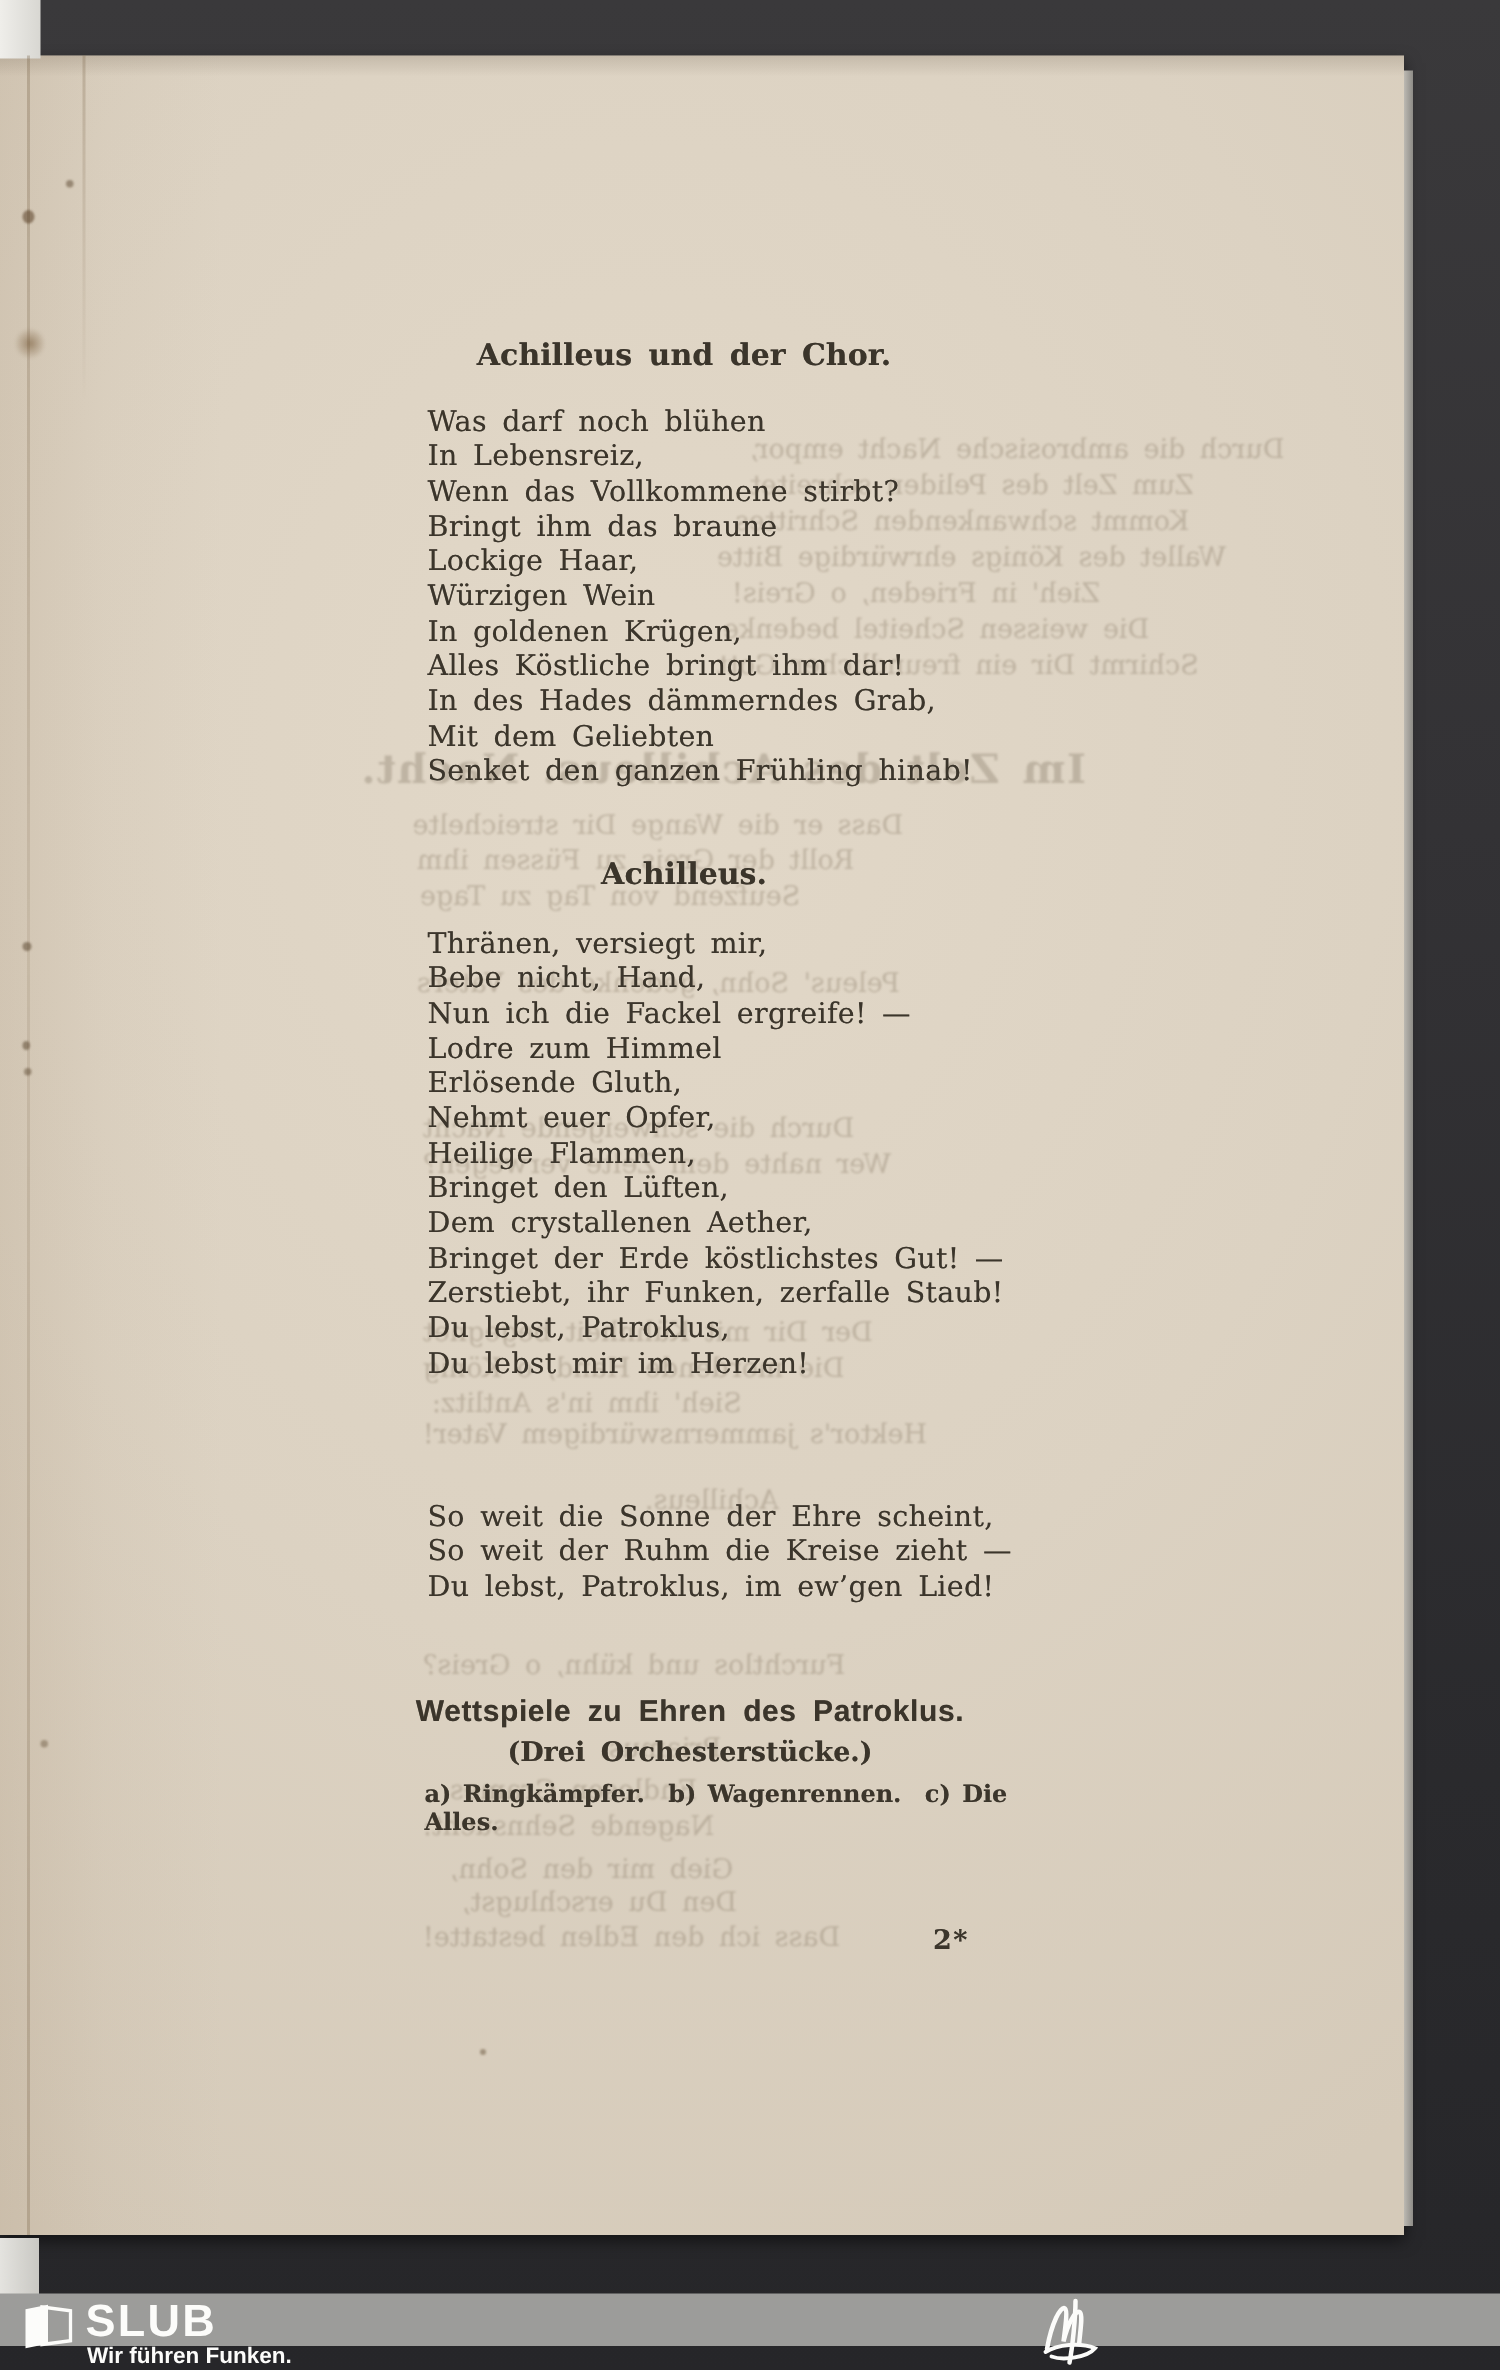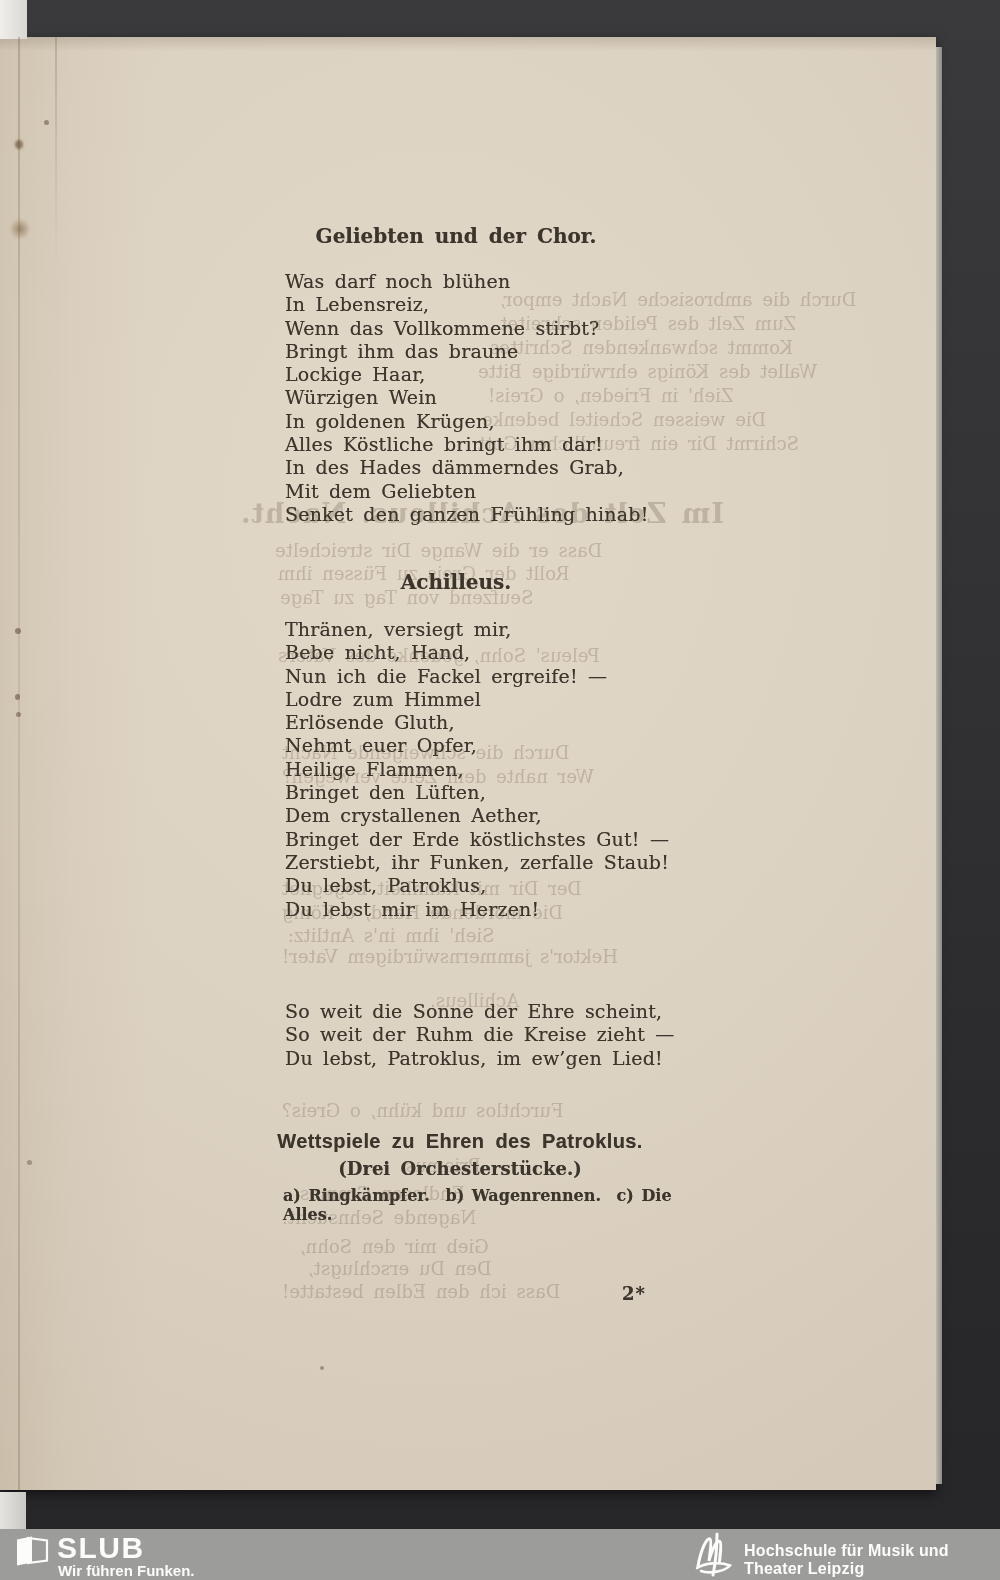--- a/index.html
+++ b/index.html
@@ -57,21 +57,21 @@
   .g3{left:478px;top:361px;} .g4{left:488px;top:385px;} .g5{left:482px;top:409px;}
   .g6{left:478px;top:433px;} .g7{left:240px;top:498px;} .g8{left:275px;top:540px;}
   .g9{left:278px;top:563px;} .g10{left:280px;top:587px;} .g11{left:278px;top:645px;}
   .g12{left:282px;top:742px;} .g13{left:282px;top:766px;} .g14{left:282px;top:878px;}
   .g15{left:282px;top:902px;} .g16{left:288px;top:925px;} .g17{left:282px;top:946px;}
   .g18{left:430px;top:990px;} .g19{left:282px;top:1100px;} .g20{left:400px;top:1155px;}
   .g21{left:300px;top:1183px;} .g22{left:282px;top:1207px;} .g23{left:300px;top:1236px;}
   .g24{left:308px;top:1258px;} .g25{left:282px;top:1281px;}
 
   
-  .footer{position:absolute;left:0;top:1529px;width:1000px;height:51px;background:#9c9c9a;
+  .footer{position:absolute;left:0;top:1529px;width:1000px;height:35px;background:#9c9c9a;
     font-family:"Liberation Sans",sans-serif;}
   .slub-logo{position:absolute;left:14px;top:5px;width:36px;height:34px;}
   .slub-name{position:absolute;left:57px;top:2px;color:#fcfcfa;font-weight:bold;font-size:30px;letter-spacing:1.5px;}
   .slub-tag{position:absolute;left:58px;top:33px;color:#fcfcfa;font-weight:bold;font-size:15px;}
   .mt-logo{position:absolute;left:690px;top:1px;width:46px;height:49px;}
   .partner{position:absolute;left:744px;top:13px;color:#fdfdfb;font-weight:bold;font-size:16px;letter-spacing:.2px;}
 </style>
 </head>
 <body>
 
@@ -112,21 +112,21 @@
   <div class="ghost g18">Achilleus.</div>
   <div class="ghost g19">Furchtlos und kühn, o Greis?</div>
   <div class="ghost g20">Priamus.</div>
   <div class="ghost g21">Endlosen Grames</div>
   <div class="ghost g22">Nagende Sehnsucht:</div>
   <div class="ghost g23">Gieb mir den Sohn,</div>
   <div class="ghost g24">Den Du erschlugst,</div>
   <div class="ghost g25">Dass ich den Edlen bestatte!</div>
 
 
-  <div class="ink sec-head h1">Geliebten und der Chor.</div>
+  <div class="ink sec-head h1">Achilleus und der Chor.</div>
   <div class="ink stanza st1">Was darf noch blühen
 In Lebensreiz,
 Wenn das Vollkommene stirbt?
 Bringt ihm das braune
 Lockige Haar,
 Würzigen Wein
 In goldenen Krügen,
 Alles Köstliche bringt ihm dar!
 In des Hades dämmerndes Grab,
 Mit dem Geliebten
@@ -162,16 +162,15 @@
       <path d="M14 4 L33 6.5 L33 26.5 L14 29 Z" fill="none" stroke="#fcfcfa" stroke-width="2.2"></path>
       <path d="M3 5.5 L18 2.5 L18 28.5 L3 31.5 Z" fill="#fcfcfa"></path>
     </svg>
     <div class="slub-name">SLUB</div>
     <div class="slub-tag">Wir führen Funken.</div>
     <svg class="mt-logo" viewBox="0 0 46 49">
       <path d="M8 36 C 11 19, 17 7, 20 9 C 22 10.5, 20 23, 19 31 C 22 19, 27 9.5, 30 11.5 C 32 13.5, 30 25, 29.5 32" stroke="#fcfcfa" fill="none" stroke-width="3" stroke-linecap="round"></path>
       <path d="M27 4 C 27 15, 25 35, 23 45" stroke="#fcfcfa" fill="none" stroke-width="3" stroke-linecap="round"></path>
       <path d="M7 38 C 15 33, 30 31.5, 40 35.5 C 35 41.5, 19 44, 11 41" stroke="#fcfcfa" fill="none" stroke-width="2.6" stroke-linecap="round"></path>
     </svg>
-    <div class="partner">Hochschule für Musik und Theater Leipzig</div>
   </div>
 
 </div>
 
 </body></html>

